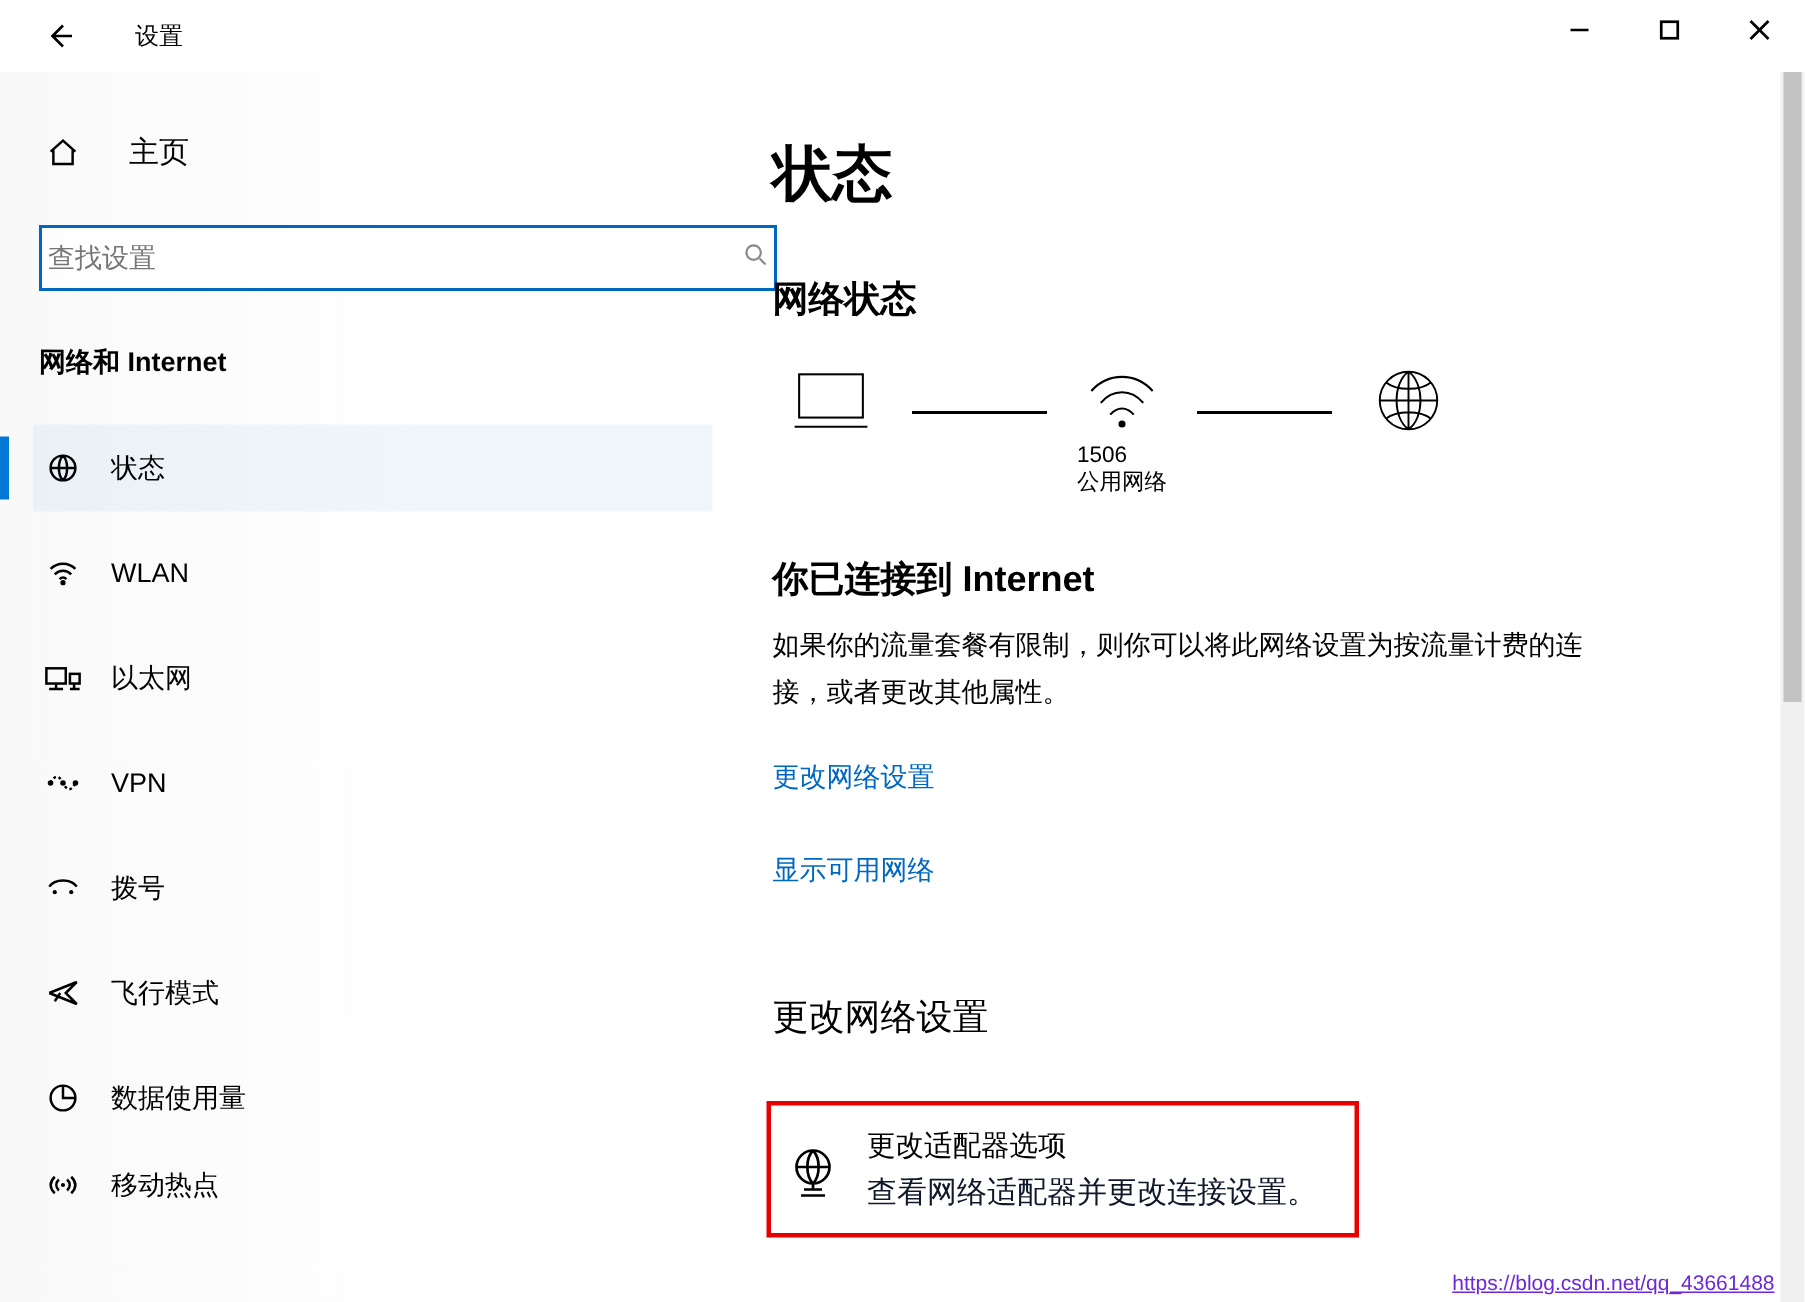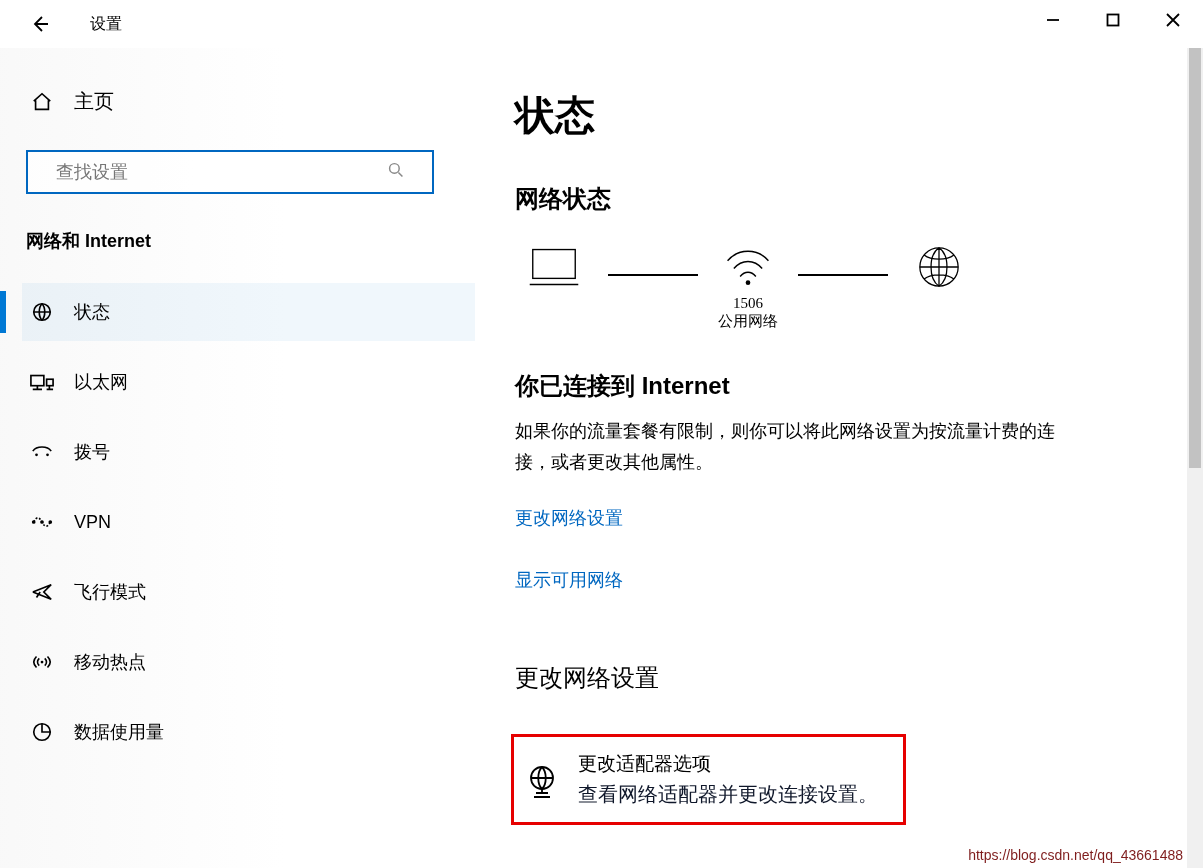--- a/index.html
+++ b/index.html
@@ -54,33 +54,33 @@
     .sidebar {
       width: 475px;
       padding-left: 22px;
       padding-top: 40px;
       position: relative;
       background: linear-gradient(to right, rgba(230,230,230,0.25), #fff 60%);
     }
     .home-row {
       display: flex;
       align-items: center;
-      gap: 20px;
+      gap: 32px;
       font-size: 20px;
       margin-bottom: 35px;
       padding-left: 8px;
     }
     .home-row .icon { width: 24px; display:flex; justify-content:center; }
     .search-box {
       border: 2px solid #0067c0;
       height: 44px;
-      width: 408px;
-      display: flex;
-      align-items: center;
-      padding: 0 28px;
+      width: 492px;
+      display: flex;
+      align-items: center;
+      padding: 0 4px;
       margin-bottom: 35px;
       background: rgba(255,255,255,0.7);
       margin-left: 4px;
     }
     .search-input {
       flex: 1;
       border: none;
       outline: none;
       font-size: 18px;
       background: transparent;
@@ -147,26 +147,25 @@
       padding-left: 5px;
     }
     .diagram-icon-col { display:flex; flex-direction:column; align-items:center; justify-content:flex-end; height:90px;}
     .diagram-line {
       width: 90px;
       height: 2px;
       background: #000;
       margin-top: -30px;
     }
     .diagram-labels {
-      text-align: center;
+      text-align: left;
       font-size: 15px;
       margin-top: 6px;
       min-height:40px;
       width:60px;
-      font-family:Liberation Serif, serif;
     }
     .connected-title {
       font-size: 24px;
       font-weight: 700;
       margin-top: 35px;
       margin-bottom: 15px;
     }
     .connected-desc {
       font-size: 18px;
       line-height: 1.7;
@@ -219,21 +218,22 @@
       right: 2px;
       top: 0;
       height: 420px;
       background: #c2c2c2;
     }
     .watermark {
       position: absolute;
       right: 20px;
       bottom: 5px;
       font-size: 14px;
-      color: #7f1d1d;
+      color: #6d28d9;
+      text-decoration: underline;
     }
     svg { stroke: #000; fill: none; stroke-width: 1.8; }
   </style>
 </head>
 <body>
 
 <div class="titlebar">
   <div class="back-btn">
     <svg width="20" height="20" viewBox="0 0 20 20">
         <path d="M12 3 L5 10 L12 17 M5 10 L18 10"></path>
@@ -286,83 +286,92 @@
     <div class="nav-item selected">
       <span class="icon">
         <svg width="22" height="22" viewBox="0 0 24 24">
             <circle cx="12" cy="12" r="9"></circle>
             <path d="M3 12 H21 M12 3 C8 7 8 17 12 21 M12 3 C16 7 16 17 12 21"></path>
           </svg>
       </span>
       <span>状态</span>
     </div>
 
+    <div class="nav-item">
+      <span class="icon">
+        <svg width="22" height="22" viewBox="0 0 24 24">
+            <path d="M3 9 C8 4 16 4 21 9 M6 13 C9.5 9.5 14.5 9.5 18 13 M9.5 16.5 C11 15 13 15 14.5 16.5"></path>
+            <circle cx="12" cy="19" r="1" fill="#000"></circle>
+          </svg>
+      </span>
+      <span>WLAN</span>
+    </div>
 
     <div class="nav-item">
       <span class="icon">
         <svg width="24" height="20" viewBox="0 0 26 20">
             <rect x="1" y="3" width="14" height="11"></rect>
             <path d="M8 14 V18 M3 18 H13"></path>
             <rect x="18" y="7" width="7" height="7"></rect>
             <path d="M21 14 V18 M18 18 H25"></path>
           </svg>
       </span>
       <span>以太网</span>
     </div>
 
     <div class="nav-item">
       <span class="icon">
-        <svg width="22" height="18" viewBox="0 0 24 18">
-            <path d="M2 8 C6 2 18 2 22 8"></path>
-            <circle cx="6" cy="12" r="1.5" fill="#000" stroke="none"></circle>
-            <circle cx="18" cy="12" r="1.5" fill="#000" stroke="none"></circle>
-          </svg>
-      </span>
-      <span>拨号</span>
-    </div>
-
-    <div class="nav-item">
-      <span class="icon">
         <svg width="24" height="16" viewBox="0 0 26 16">
             <circle cx="4" cy="8" r="2" fill="#000" stroke="none"></circle>
             <circle cx="13" cy="8" r="2" fill="#000" stroke="none"></circle>
             <circle cx="22" cy="8" r="2" fill="#000" stroke="none"></circle>
             <path d="M4 8 C7 2 10 2 13 8 C16 14 19 14 22 8" stroke-dasharray="2 2"></path>
           </svg>
       </span>
       <span>VPN</span>
     </div>
 
     <div class="nav-item">
       <span class="icon">
+        <svg width="22" height="18" viewBox="0 0 24 18">
+            <path d="M2 8 C6 2 18 2 22 8"></path>
+            <circle cx="6" cy="12" r="1.5" fill="#000" stroke="none"></circle>
+            <circle cx="18" cy="12" r="1.5" fill="#000" stroke="none"></circle>
+          </svg>
+      </span>
+      <span>拨号</span>
+    </div>
+
+    <div class="nav-item">
+      <span class="icon">
         <svg width="22" height="22" viewBox="0 0 24 24">
             <path d="M2 12 L22 4 L14 12 L22 20 L2 12 M10 12 L6 18"></path>
           </svg>
       </span>
       <span>飞行模式</span>
+    </div>
+
+    <div class="nav-item" style="margin-bottom:0">
+      <span class="icon">
+        <svg width="22" height="22" viewBox="0 0 24 24">
+            <circle cx="12" cy="12" r="9"></circle>
+            <path d="M12 3 V12 H21"></path>
+          </svg>
+      </span>
+      <span>数据使用量</span>
     </div>
 
     <div class="nav-item">
       <span class="icon">
         <svg width="22" height="22" viewBox="0 0 24 24">
             <path d="M6 6 C2 10 2 14 6 18 M18 6 C22 10 22 14 18 18 M9 8 C6.5 10.5 6.5 13.5 9 16 M15 8 C17.5 10.5 17.5 13.5 15 16"></path>
             <circle cx="12" cy="12" r="1.5" fill="#000" stroke="none"></circle>
           </svg>
       </span>
       <span>移动热点</span>
-    </div>
-
-    <div class="nav-item" style="margin-bottom:0">
-      <span class="icon">
-        <svg width="22" height="22" viewBox="0 0 24 24">
-            <circle cx="12" cy="12" r="9"></circle>
-            <path d="M12 3 V12 H21"></path>
-          </svg>
-      </span>
-      <span>数据使用量</span>
     </div>
   </div>
 
   <div class="main">
     <div class="page-title">状态</div>
     <div class="sub-title">网络状态</div>
 
     <div class="net-diagram">
       <div class="diagram-icon-col">
         <svg width="68" height="58" viewBox="0 0 68 58" stroke-width="2.5">

